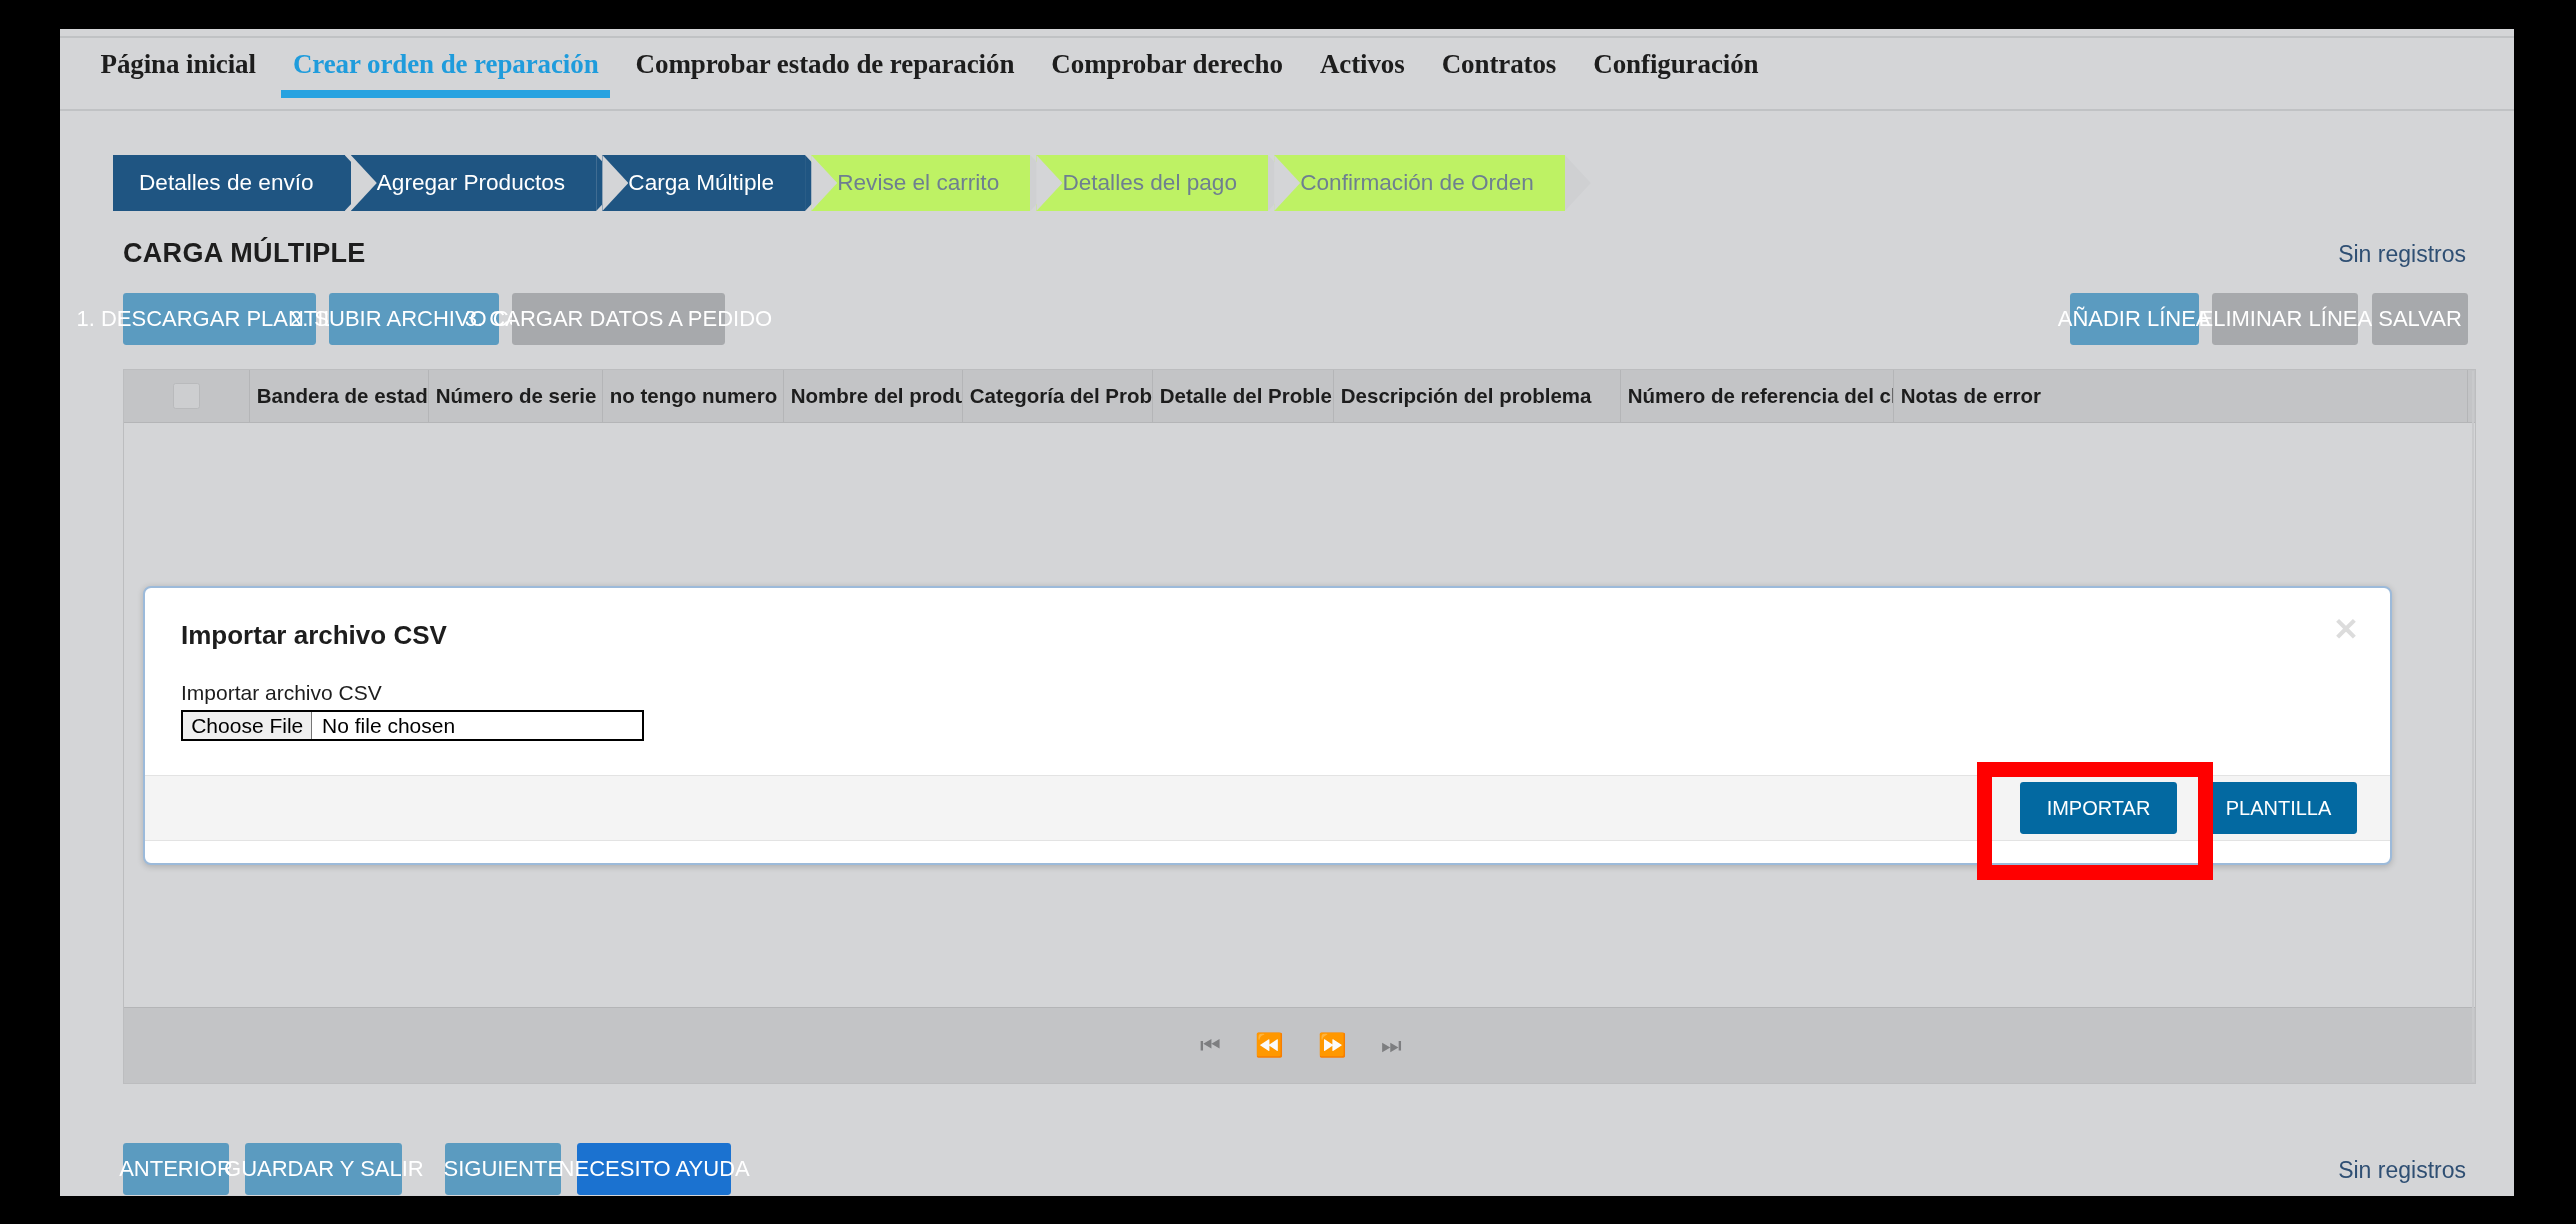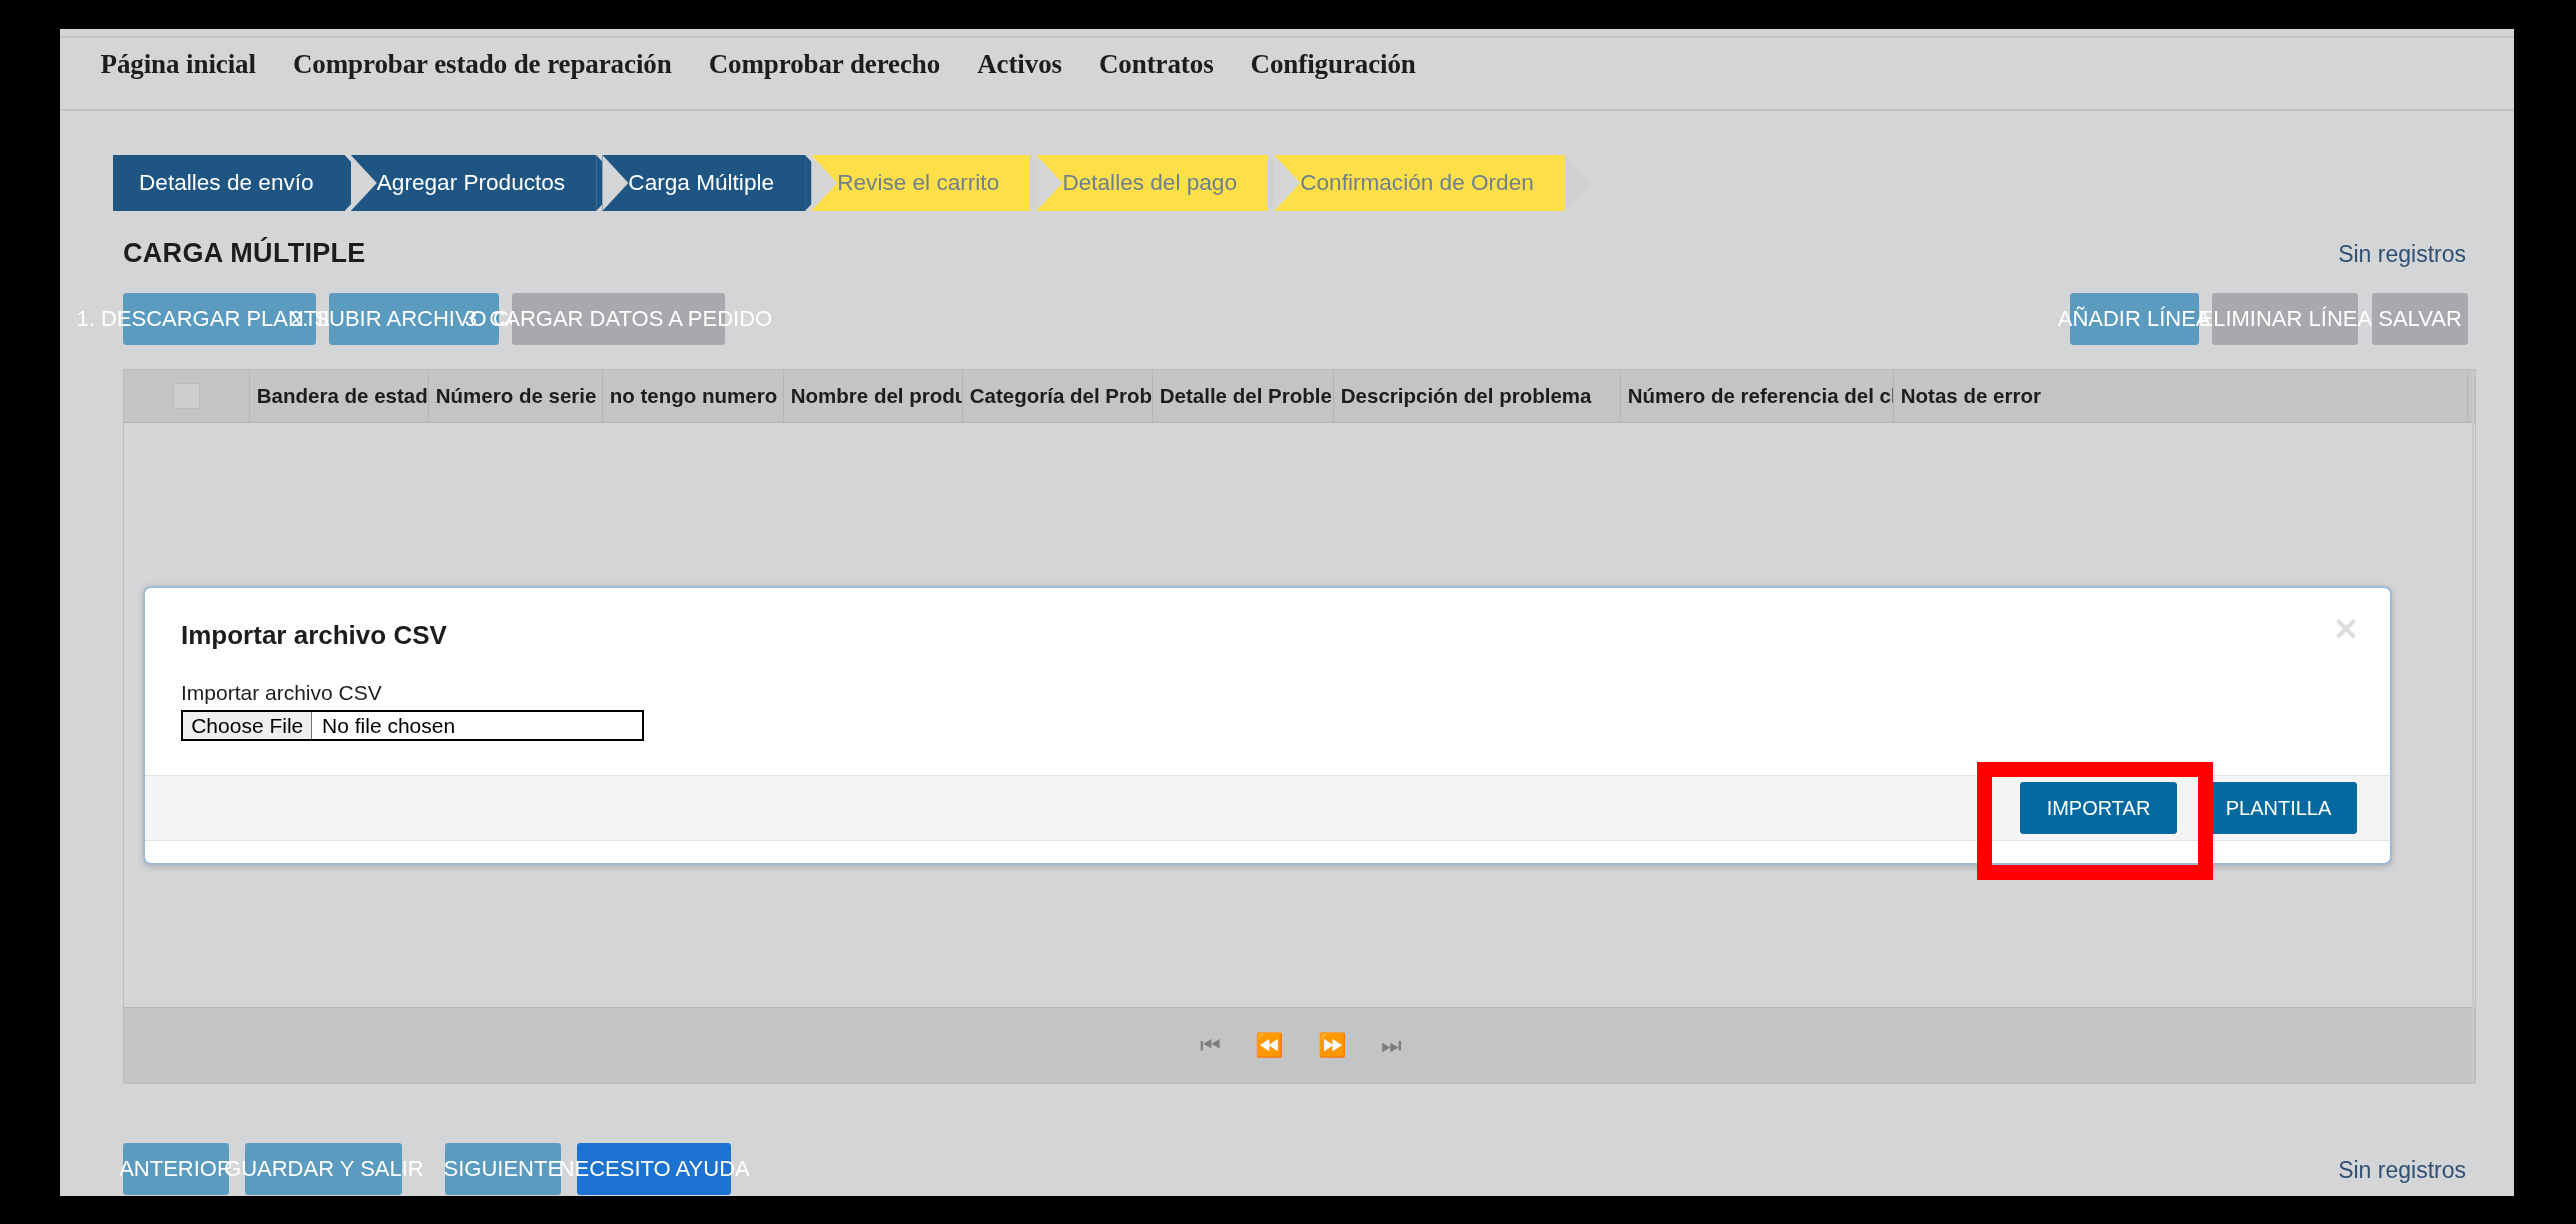--- a/index.html
+++ b/index.html
@@ -90,21 +90,21 @@
   .step-inner {
     position: relative;
     z-index: 2;
     padding: 0 31px 0 26px;
   }
   .step.done, .step.current {
     background: #1f5582;
     color: #ffffff;
   }
   .step.todo {
-    background: #fde047;
+    background: #bef264;
     color: #6e7f90;
   }
   .step::after {
     content: "";
     position: absolute;
     z-index: 1;
     left: 100%;
     top: 0;
     width: 26px;
     height: 56px;
@@ -378,20 +378,21 @@
   }
 </style>
 </head>
 <body>
 
 <div id="app-frame">
 
   <div id="nav-bar">
     <div class="nav-tabs" id="nav-tabs">
         <div class="nav-tab">Página inicial</div>
+        <div class="nav-tab active">Crear orden de reparación</div>
         <div class="nav-tab">Comprobar estado de reparación</div>
         <div class="nav-tab">Comprobar derecho</div>
         <div class="nav-tab">Activos</div>
         <div class="nav-tab">Contratos</div>
         <div class="nav-tab">Configuración</div>
       </div>
   </div>
 
   <div id="wizard">
       <div class="step done">

